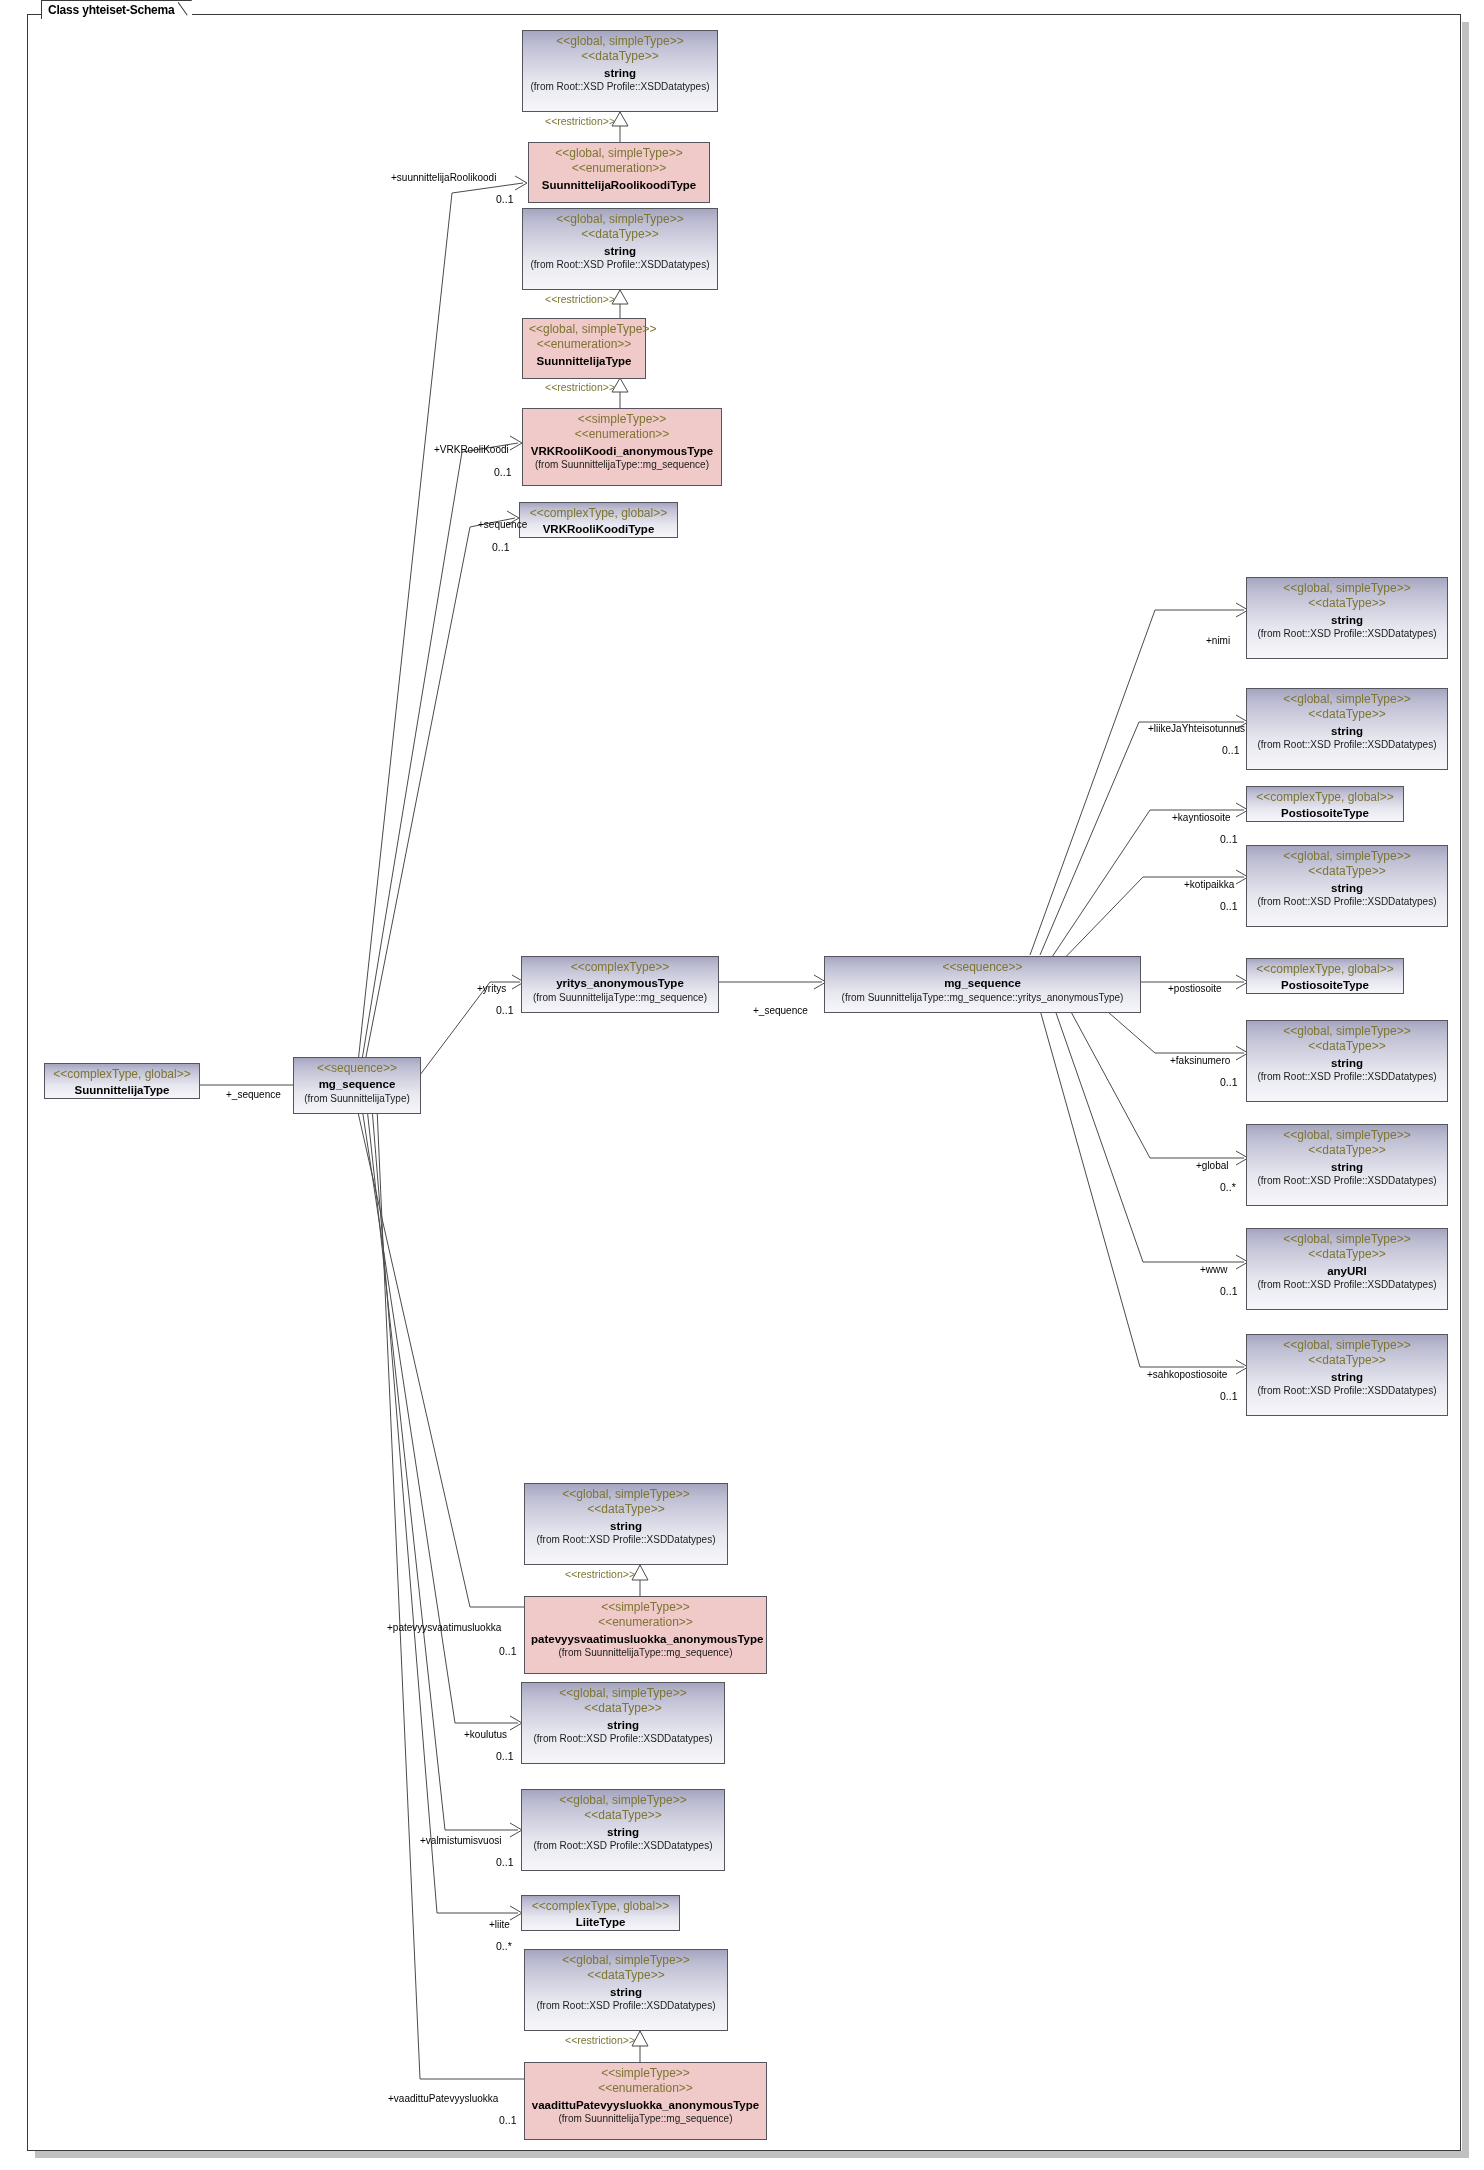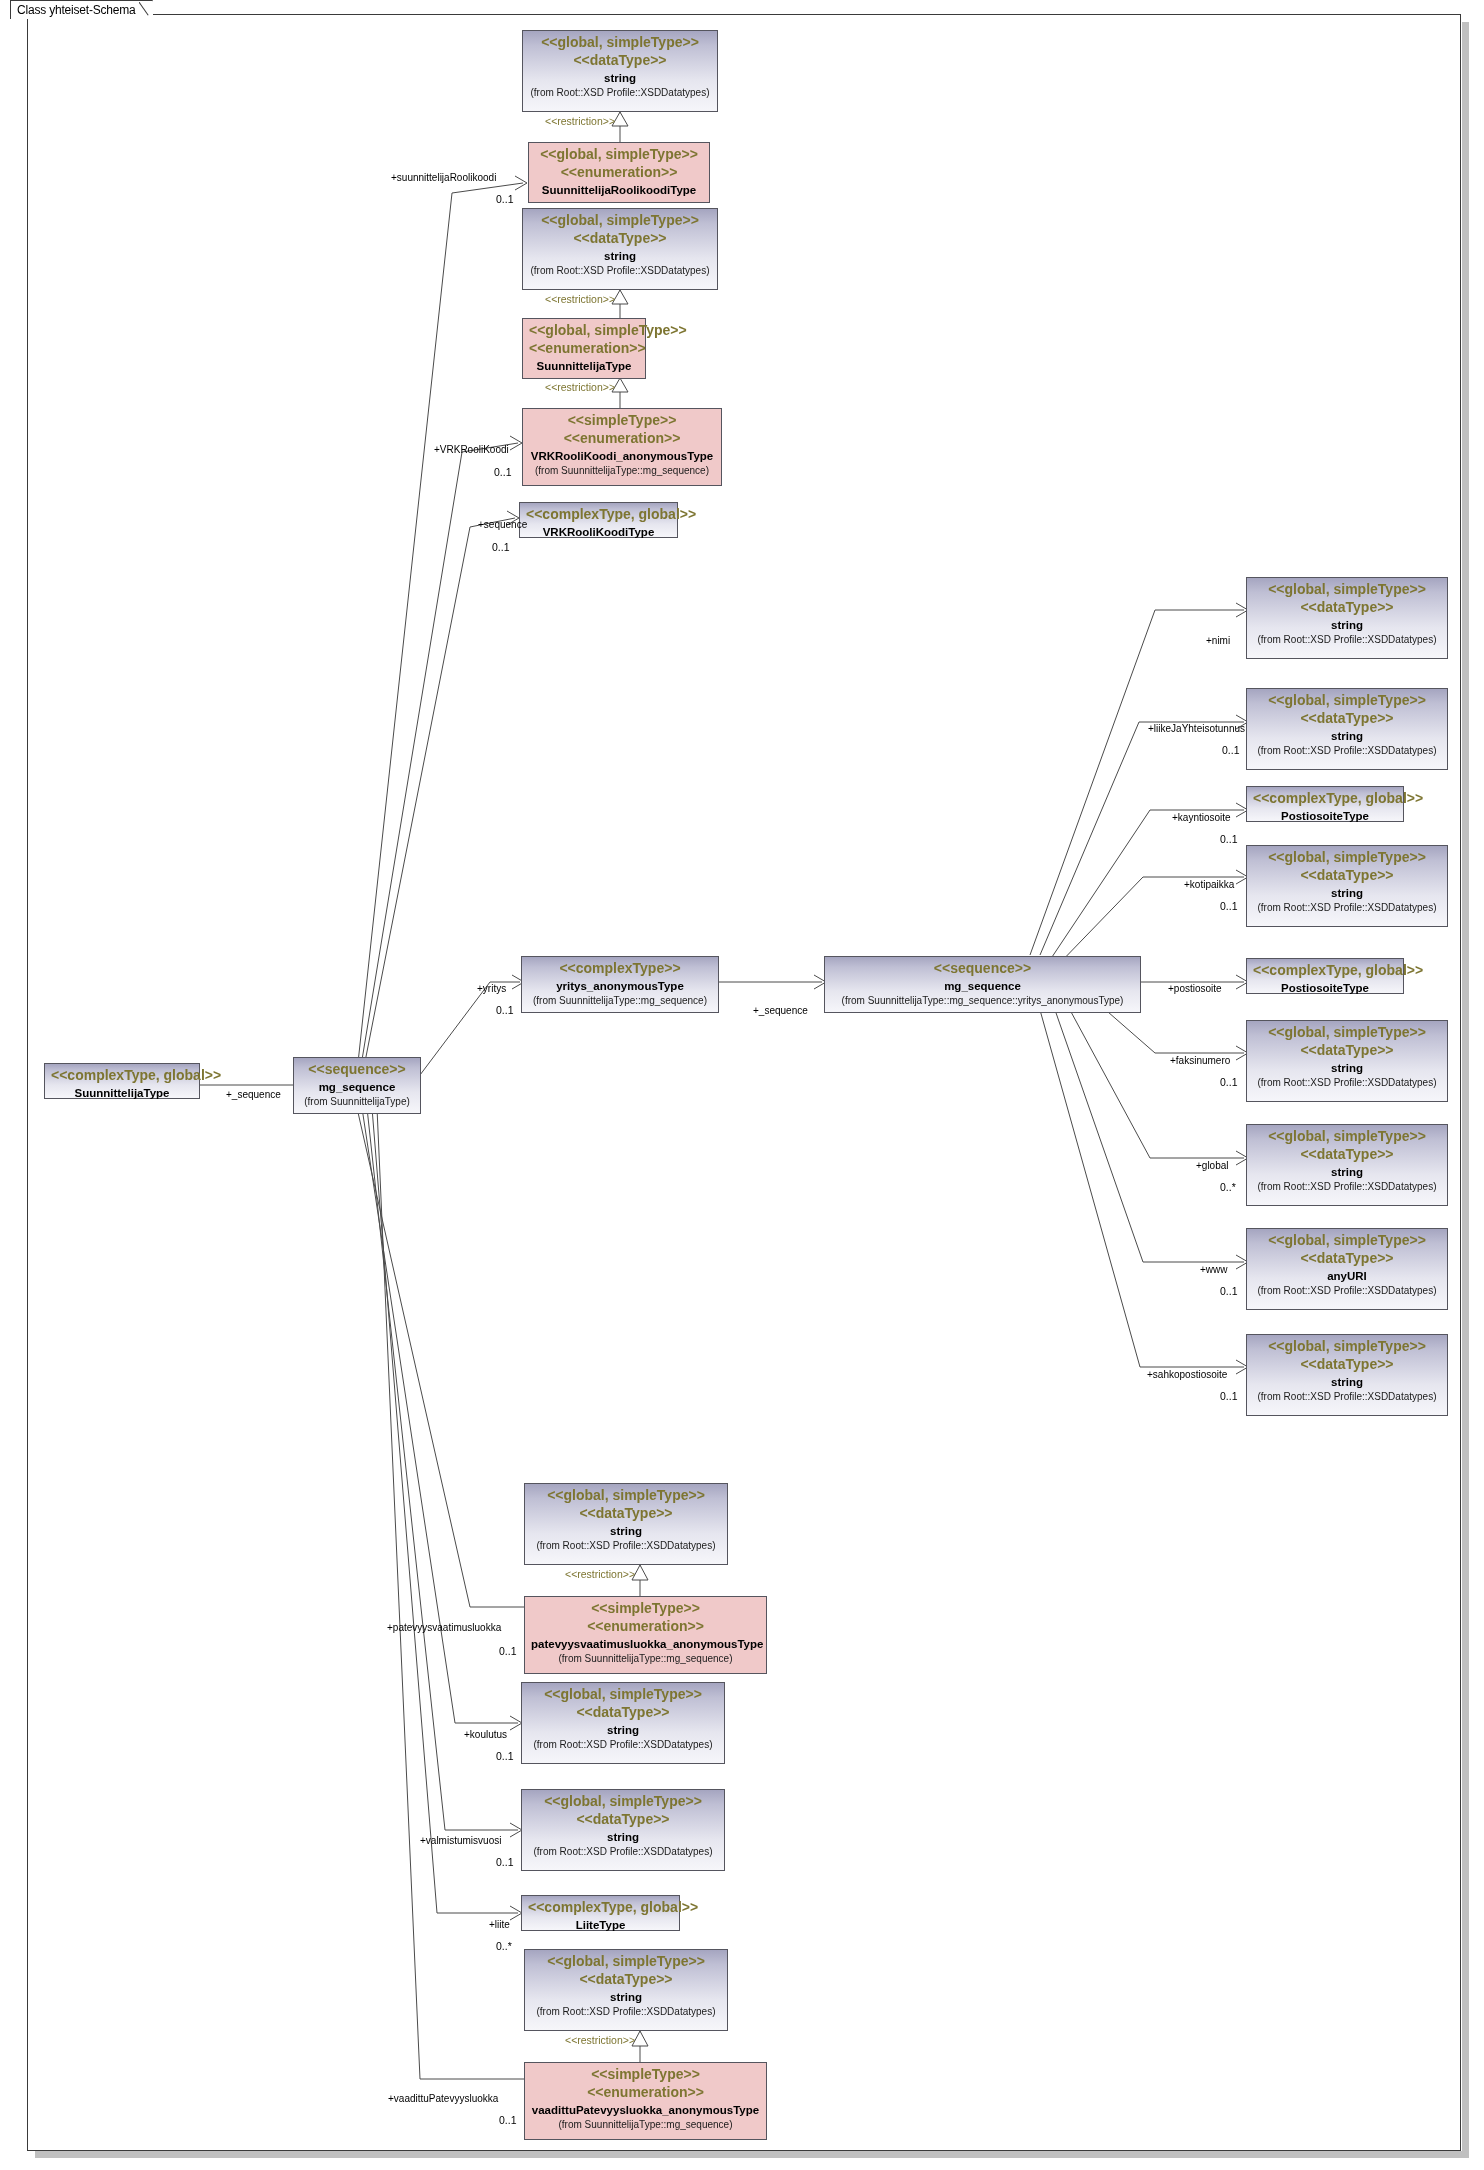--- a/index.html
+++ b/index.html
@@ -29,29 +29,29 @@
     background:#c0c0c0;
   }
   .frame-shadow-b{
     position:absolute;
     left:35px; top:2151px;
     width:1434px; height:7px;
     background:#c0c0c0;
   }
   .frame-tab{
     position:absolute;
-    left:10px; top:0px;
+    left:41px; top:0px;
     height:19px;
     background:#ffffff;
     border:1px solid #3a3a3a;
     border-bottom:none;
     box-sizing:border-box;
     padding:1px 16px 0 6px;
     font-size:12px;
-    font-weight:normal;
+    font-weight:bold;
     color:#000000;
     letter-spacing:-0.2px;
     line-height:17px;
     white-space:nowrap;
   }
   .frame-tab .corner{
     position:absolute;
     right:-1px; top:-1px;
     width:0;height:0;
     border-left:13px solid transparent;
@@ -101,24 +101,23 @@
     line-height:1.28;
     color:#1a1a1a;
   }
   .node.blue{
     background:linear-gradient(180deg,#a5a5c0 0%,#bfbfd4 18%,#e6e6ef 62%,#f6f6fa 100%);
   }
   .node.pink{
     background:#f0c9c9;
   }
   .node .stereo{
-    font-size:14px;
+    font-size:12px;
     color:#7d7531;
     white-space:nowrap;
-    font-weight:bold;
   }
   .node .name{
     font-size:11.5px;
     font-weight:bold;
     color:#000000;
     white-space:nowrap;
     padding:1px 0 1px 0;
   }
   .node .from{
     font-size:10px;

